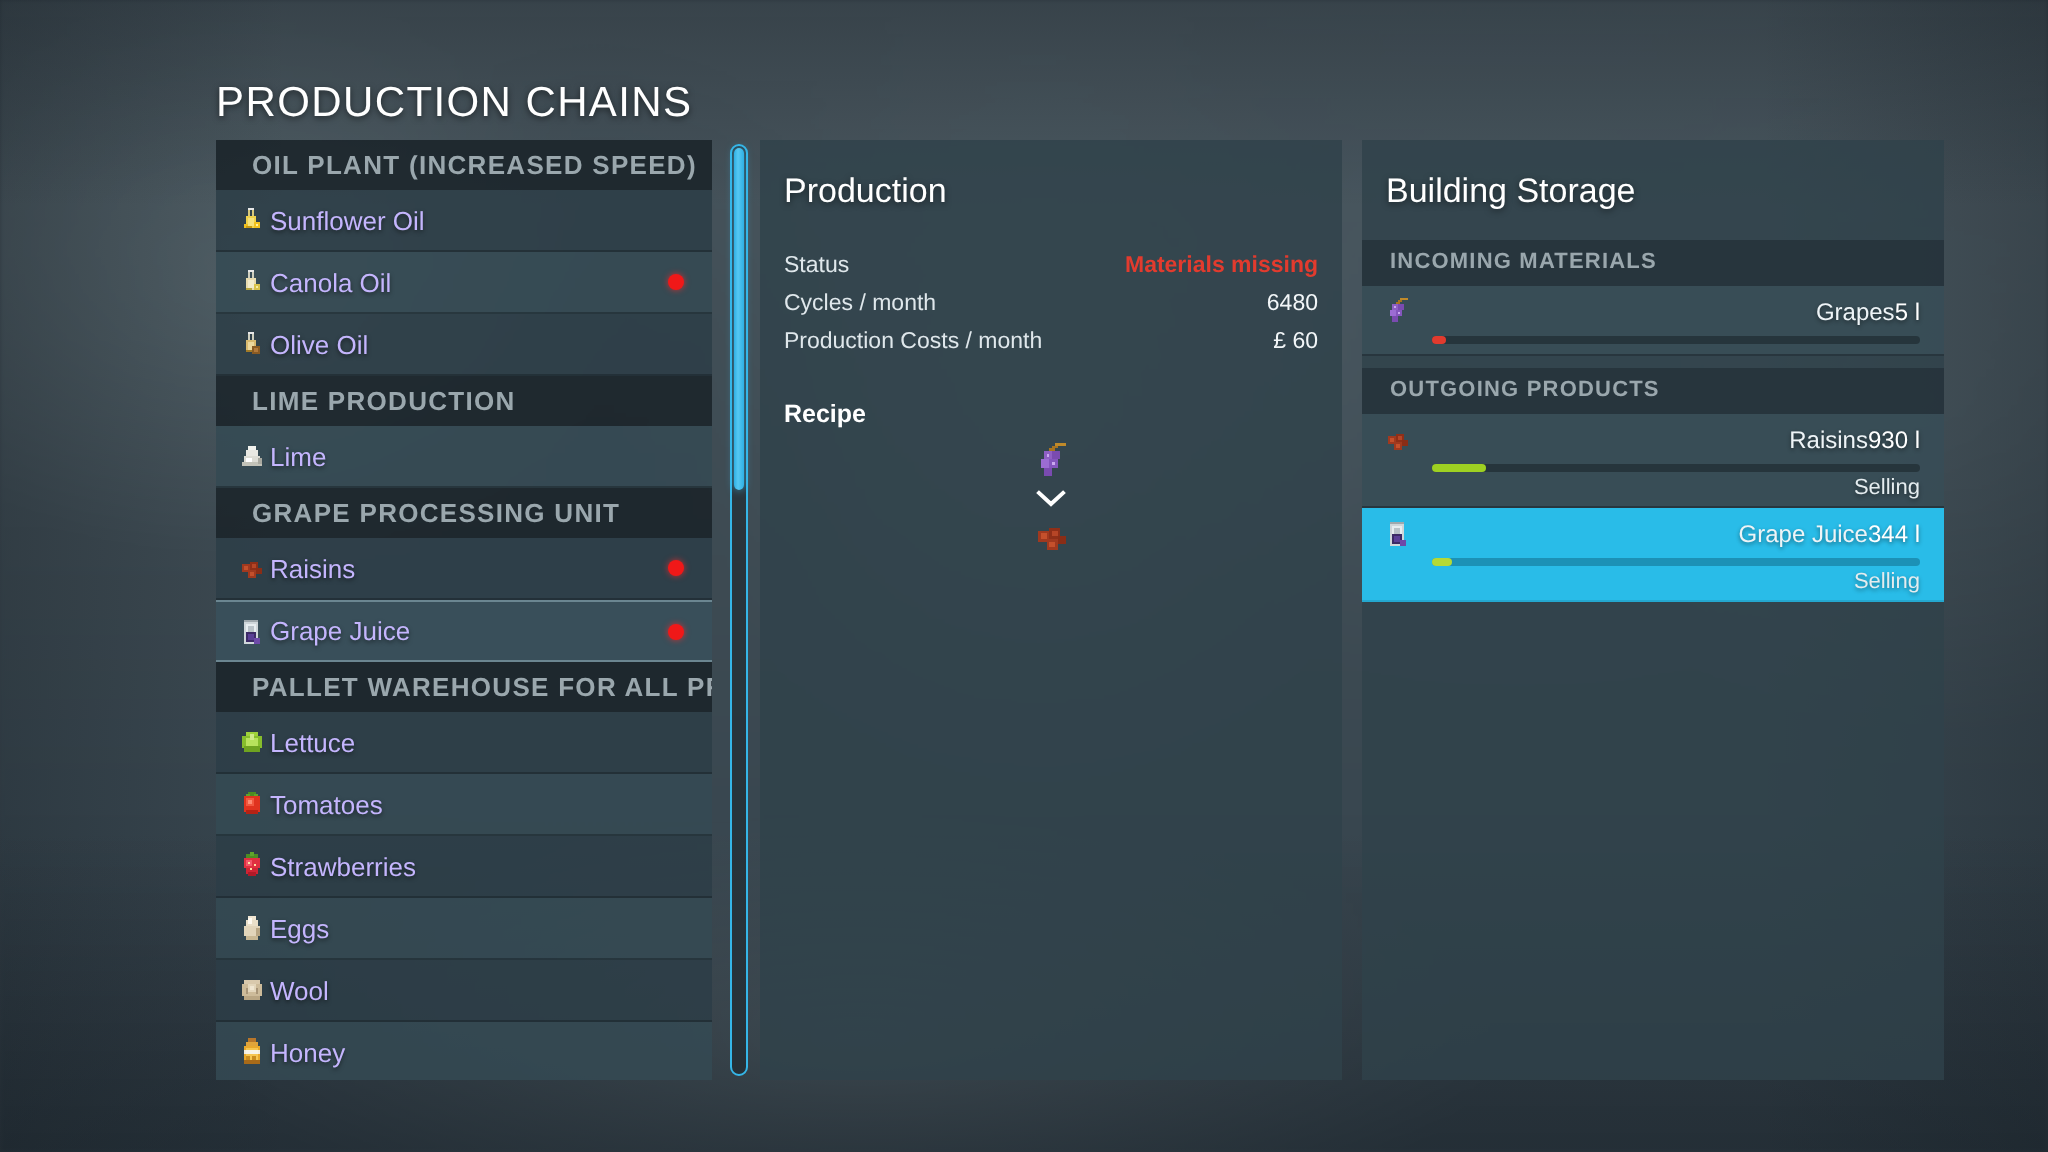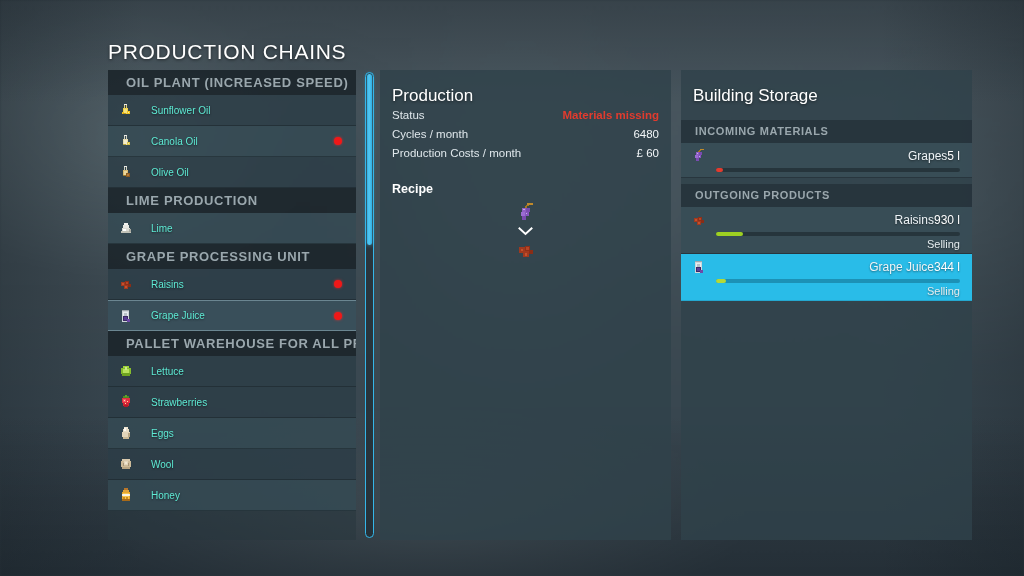--- a/index.html
+++ b/index.html
@@ -67,21 +67,21 @@
     background: rgba(46,64,73,.68);
     border-bottom: 1px solid rgba(22,30,36,.45);
   }
   .chain-row.alt { background: rgba(56,78,88,.70); }
   .chain-row.selected {
     background: rgba(60,84,95,.80);
     border-top: 1px solid rgba(150,180,192,.55);
     border-bottom: 1px solid rgba(150,180,192,.55);
   }
   .chain-label {
-    font-size: 10px; color: #5eead4; margin-left: 17px;
+    font-size: 13px; color: #c4b5fd; margin-left: 1px;
     text-shadow: 0 1px 2px rgba(0,0,0,.5);
     white-space: nowrap;
   }
   .dot-warn {
     position: absolute; right: 14px; top: 50%; transform: translateY(-50%);
     width: 8px; height: 8px; border-radius: 50%;
     background: #f01818;
     box-shadow: 0 0 3px rgba(255,40,40,.75);
   }
 
@@ -105,21 +105,21 @@
     box-shadow: 0 0 4px rgba(60,190,240,.7);
   }
 
   
   #production-panel { left: 380px; width: 291px; }
   .panel-title {
     font-size: 17px; color: #ffffff; font-weight: 400;
     padding: 16px 0 0 12px;
     text-shadow: 0 1px 3px rgba(0,0,0,.5);
   }
-  .kv-list { padding: 0 12px; }
+  .kv-list { margin-top: 18px; padding: 0 12px; }
   .kv-row {
     display: flex; justify-content: space-between; align-items: baseline;
     font-size: 11.5px; line-height: 18px; color: #dde5e9;
     margin-bottom: 1px;
   }
   .kv-key { color: #dfe7eb; }
   .kv-val { color: #f2f6f8; }
   .kv-val.alert { color: #e23b2e; font-weight: bold; }
   .section-title {
     font-size: 12.5px; font-weight: bold; color: #ffffff;
@@ -279,20 +279,34 @@
         <span class="ico">
           <svg viewBox="0 0 16 16" shape-rendering="crispEdges">
             <rect x="5" y="3" width="6" height="3" fill="#9fd13a"></rect>
             <rect x="3" y="5" width="10" height="6" fill="#86bd2c"></rect>
             <rect x="5" y="6" width="6" height="4" fill="#b8e25c"></rect>
             <rect x="4" y="10" width="8" height="3" fill="#6fa320"></rect>
             <rect x="7" y="4" width="2" height="3" fill="#cfe98a"></rect>
           </svg>
         </span>
         <span class="chain-label">Lettuce</span>
+      </div>
+      <div class="chain-row alt">
+        <span class="ico">
+          <svg viewBox="0 0 16 16" shape-rendering="crispEdges">
+            <rect x="6" y="2" width="4" height="2" fill="#4d8c22"></rect>
+            <rect x="5" y="3" width="2" height="1" fill="#5fa32b"></rect>
+            <rect x="9" y="3" width="2" height="1" fill="#5fa32b"></rect>
+            <rect x="4" y="4" width="8" height="8" fill="#e0331f"></rect>
+            <rect x="5" y="5" width="4" height="4" fill="#f2583f"></rect>
+            <rect x="6" y="6" width="2" height="2" fill="#ff8a72"></rect>
+            <rect x="5" y="11" width="6" height="2" fill="#b52214"></rect>
+          </svg>
+        </span>
+        <span class="chain-label">Tomatoes</span>
       </div>
       <div class="chain-row">
         <span class="ico">
           <svg viewBox="0 0 16 16" shape-rendering="crispEdges">
             <rect x="5" y="2" width="6" height="2" fill="#4d8c22"></rect>
             <rect x="7" y="1" width="2" height="2" fill="#5fa32b"></rect>
             <rect x="4" y="4" width="8" height="5" fill="#e03040"></rect>
             <rect x="5" y="5" width="3" height="3" fill="#f4566a"></rect>
             <rect x="5" y="9" width="6" height="3" fill="#d02434"></rect>
             <rect x="6" y="11" width="4" height="2" fill="#b01a28"></rect>

